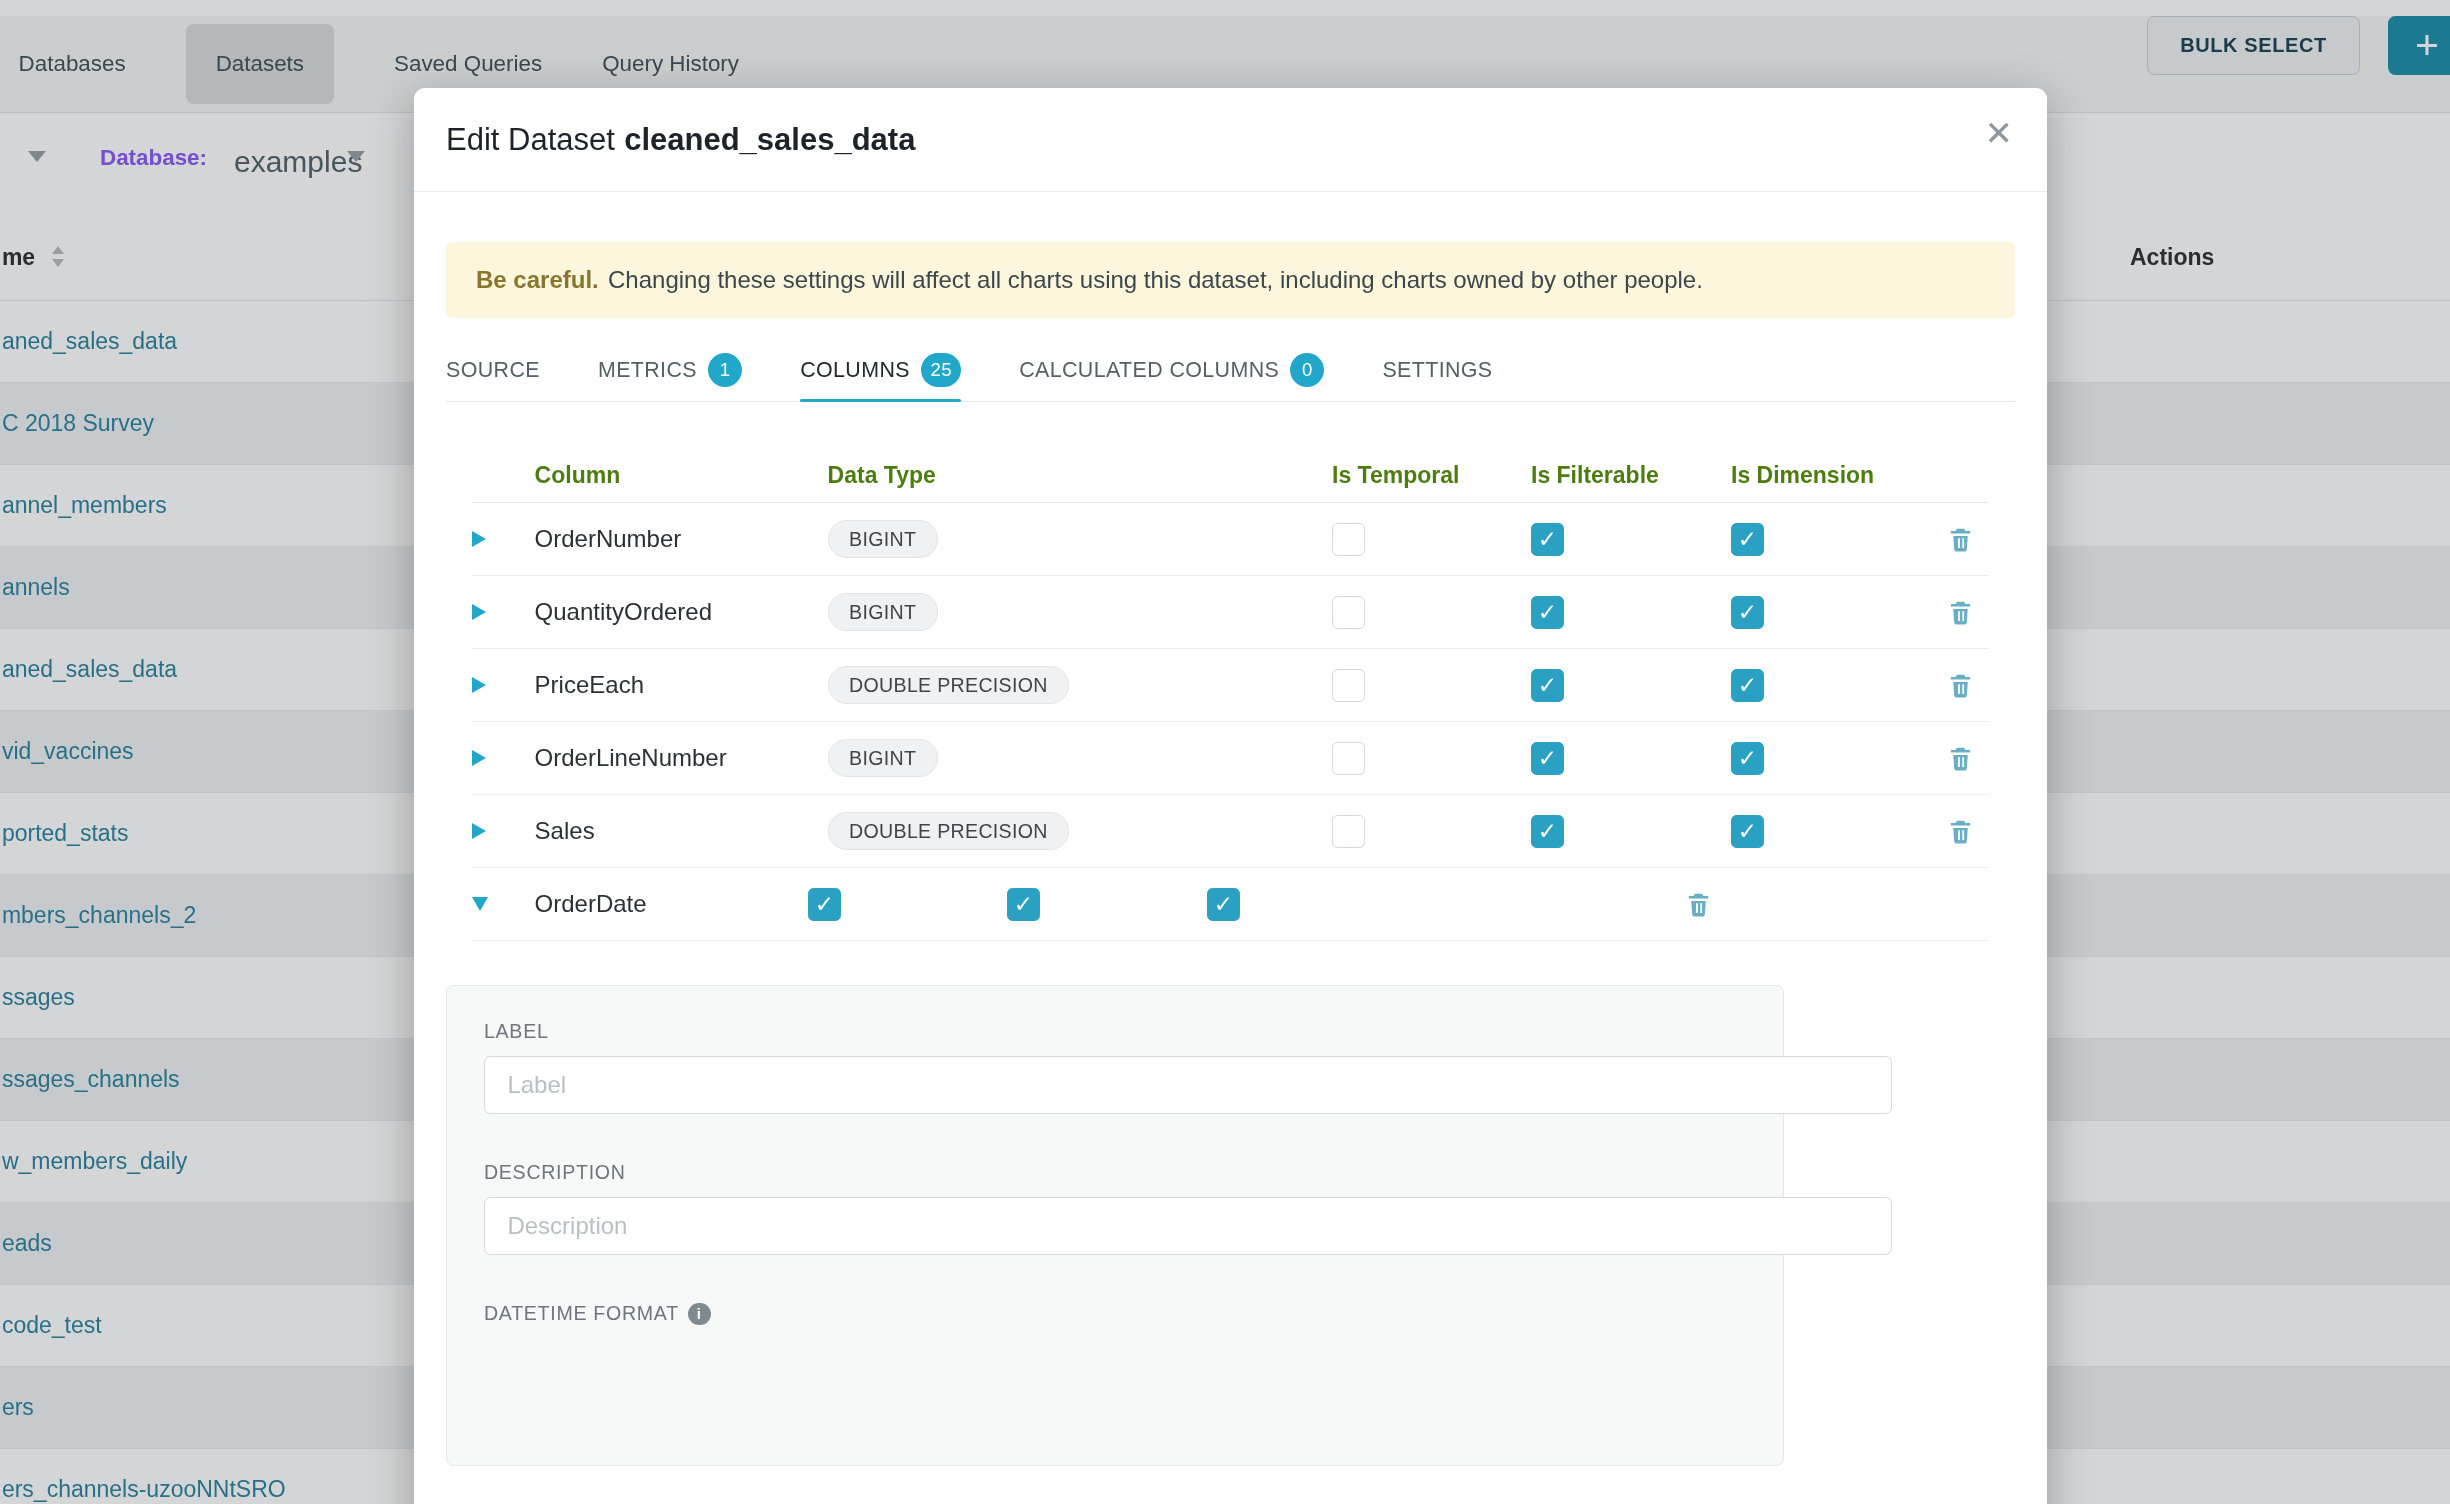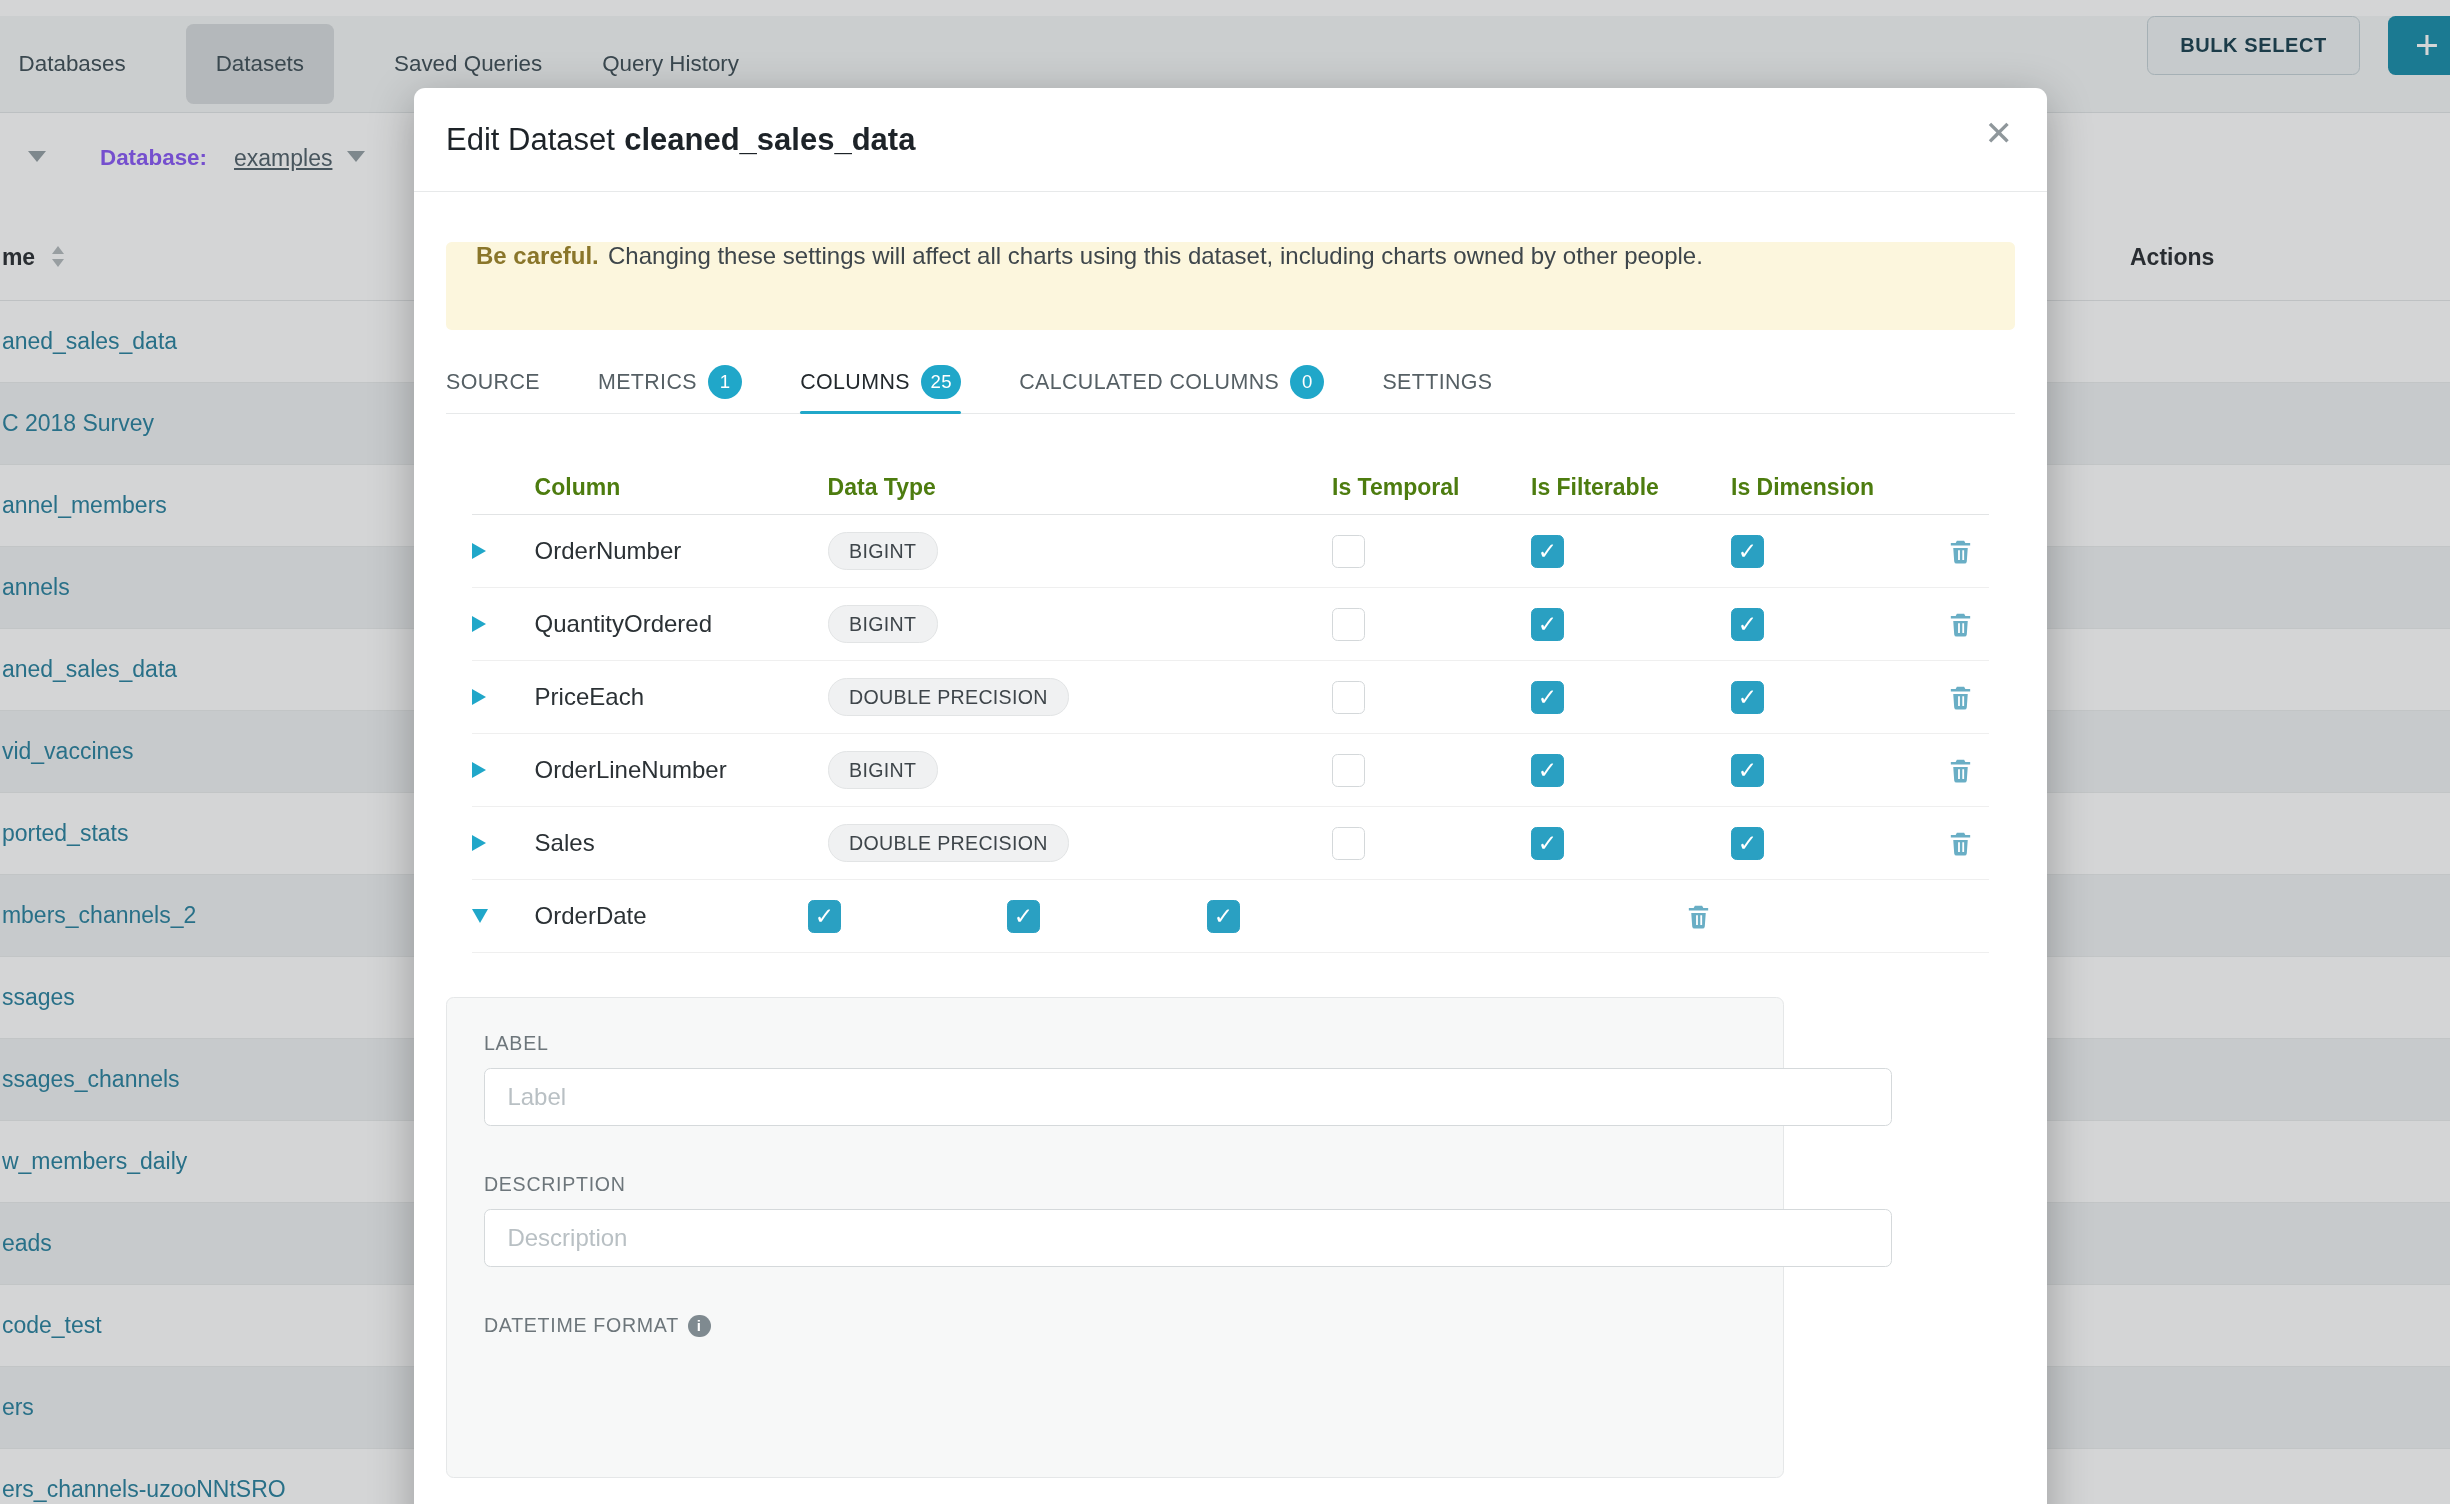--- a/index.html
+++ b/index.html
@@ -30,21 +30,21 @@
   }
   .plus-icon::before { content:"+"; font-size:41px; line-height:1; color:#fff; }
 
   .chevron-down {
     width:0; height:0; border-left:9.3px solid transparent; border-right:9.3px solid transparent;
     border-top:11.2px solid #97a1a6;
   }
   .chev-1 { position:absolute; left:28px;  top:151px; z-index:1; }
   .chev-2 { position:absolute; left:347px; top:151px; z-index:1; }
   .db-label { position:absolute; left:100px; top:145px; font-weight:700; font-size:22.4px; color:#8b5cf6; z-index:1; }
-  .db-value { position:absolute; left:234px; top:145px; font-size:23px; color:#55646d; z-index:1;text-decoration:underline; }
+  .db-value { position:absolute; left:234px; top:145px; font-size:30px; color:#55646d; z-index:1; }
 
   .bg-header-name    { position:absolute; left:1.9px;   top:244px; font-size:23px; font-weight:700; z-index:1; }
   .bg-header-actions { position:absolute; left:2130px; top:244px; font-size:23px; font-weight:700; z-index:1; }
   .sort-icon { position:absolute; left:52px; top:246px; z-index:1; }
   .tri-up   { width:0;height:0;border-left:6.5px solid transparent;border-right:6.5px solid transparent;border-bottom:8.4px solid #b6bcbf; margin-bottom:4.7px; }
   .tri-down { width:0;height:0;border-left:6.5px solid transparent;border-right:6.5px solid transparent;border-top:8.4px solid #b6bcbf; }
 
   .bg-rows { position:absolute; top:300px; left:0; width:100%; z-index:1; border-top:0.9px solid #e4e7e8; }
   .bg-row {
     height:82px; display:flex; align-items:center; padding-left:1.9px;
@@ -64,22 +64,22 @@
     height:104px; border-bottom:0.9px solid #e7e9ea; position:relative;
     display:flex; align-items:center; padding:0 32px;
   }
   .modal-title { font-size:31px; color:#1d2328; }
   .modal-title b { font-weight:700; margin-left:9.3px; }
   .close-btn { position:absolute; right:34px; top:28px; color:#8f979b; }
   .close-btn::before { content:"\2715"; font-size:34px; line-height:1; }
 
   .modal-body { padding:0 32px; }
   .warning {
-    margin-top:50px; height:88px; background:var(--warning-bg,#fcf6dd); border-radius:5.6px;
-    display:flex; padding:0 30px; font-size:24px; color:#3e464b;
+    margin-top:50px; height:76px; background:var(--warning-bg,#fcf6dd); border-radius:5.6px;
+    display:flex; align-items:center; padding:0 30px; font-size:24px; color:#3e464b;
   }
   .warning b { color:var(--warning-bold,#8a762a); font-weight:700; margin-right:9.3px; white-space:nowrap; }
 
   .tabs { margin-top:21.4px; height:63px; display:flex; align-items:center; border-bottom:0.9px solid #e7e9ea; }
   .tab {
     position:relative; height:100%; display:flex; align-items:center;
     margin-right:58px; font-size:21.4px; color:#566065; letter-spacing:0.4px; white-space:nowrap;
   }
   .tab.active { color:#23292d; }
   .tab.active::after {

